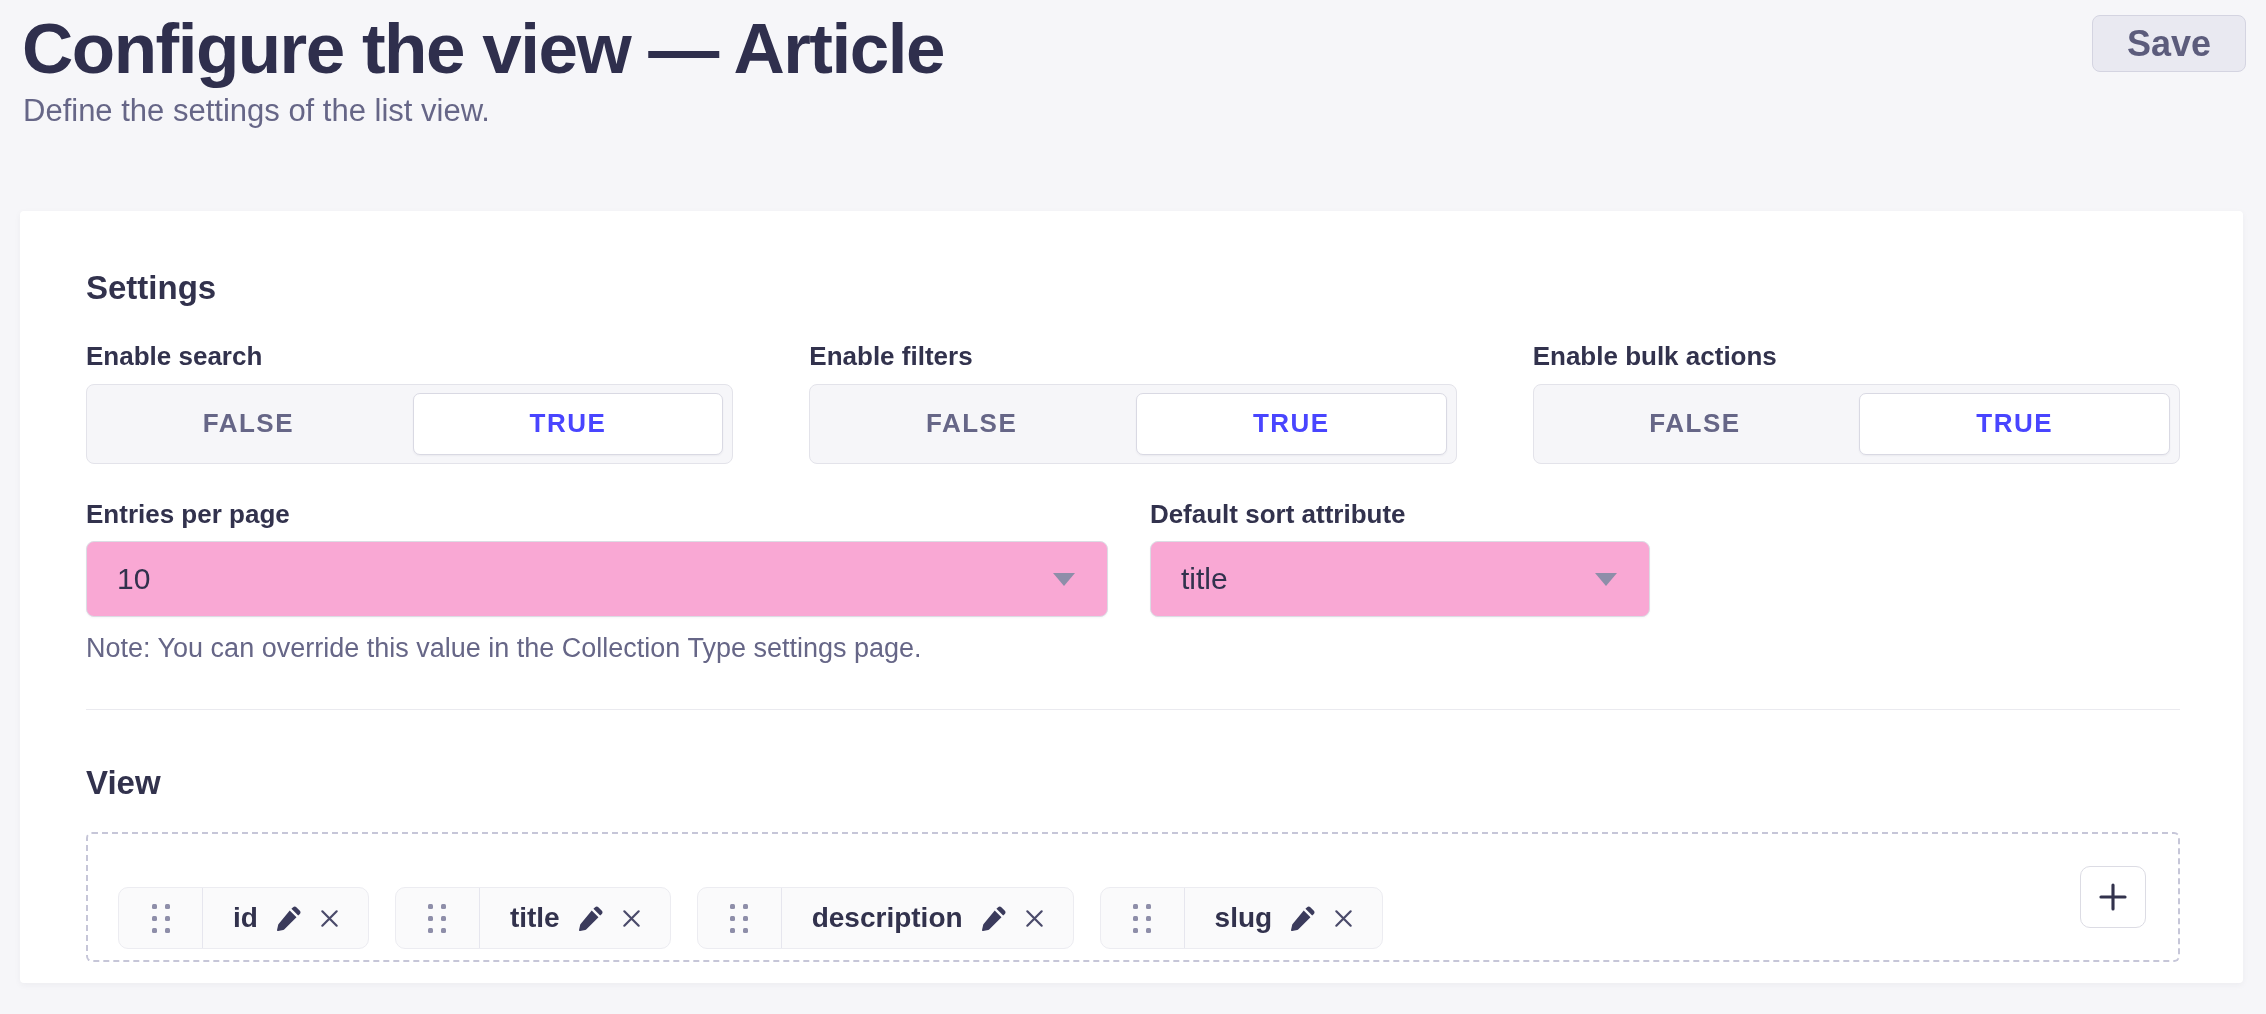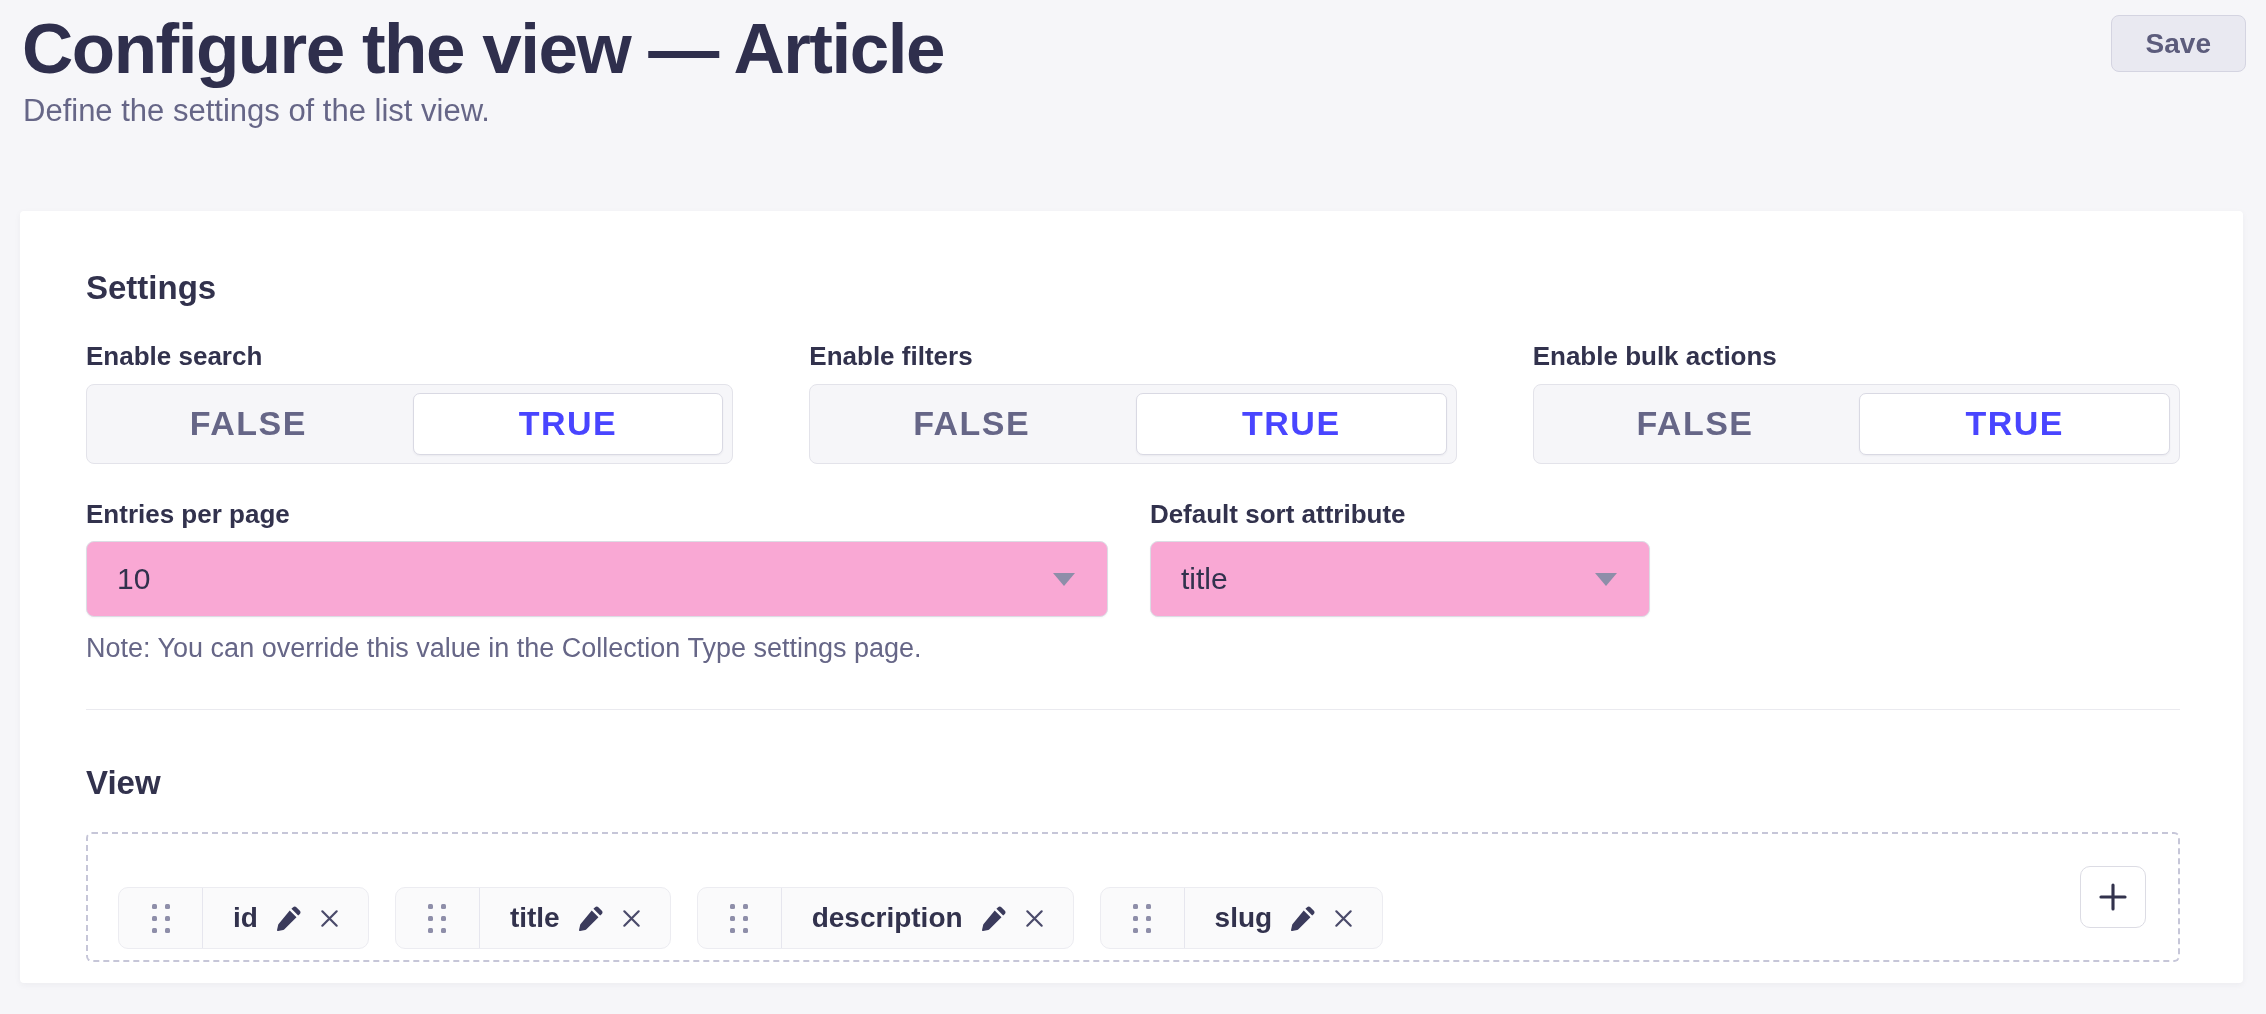--- a/index.html
+++ b/index.html
@@ -20,21 +20,21 @@
     color: #2f2f4d; line-height: 1.1; white-space: nowrap;
   }
   .page-subtitle {
     position: absolute; left: 23px; top: 92px;
     font-size: 31px; color: #666687; line-height: 1.2;
   }
   .save-btn {
     position: absolute; right: 20px; top: 15px;
     height: 57px; min-width: 126px; padding: 0 34px;
     background: #e9e9f1; border: 1px solid #d4d4e1; border-radius: 8px;
-    color: #5c5c7c; font-size: 28px; font-weight: 600;
+    color: #5c5c7c; font-size: 36px; font-weight: 600;
     font-family: "Liberation Sans", sans-serif;
     display: flex; align-items: center; justify-content: center;
     cursor: pointer;
   }
 
   
   .card {
     position: absolute; left: 20px; top: 211px;
     width: 2223px; height: 772px;
     background: #ffffff; border-radius: 4px;
@@ -55,21 +55,21 @@
     display: block; font-size: 26px; font-weight: 700; color: #32324d;
     margin-bottom: 13px; line-height: 1.1;
   }
   .toggle {
     height: 80px; background: #f6f6f9;
     border: 1px solid #e3e3ea; border-radius: 8px;
     display: flex; align-items: stretch; overflow: hidden;
   }
   .toggle-opt {
     display: flex; align-items: center; justify-content: center;
-    font-size: 34px; font-weight: 600; letter-spacing: 1.5px;
+    font-size: 26px; font-weight: 600; letter-spacing: 1.5px;
     color: #666687; cursor: pointer; user-select: none;
   }
   .toggle-opt.off { flex: 1 1 50%; }
   .toggle-opt.on {
     flex: 0 0 calc(50% - 12px);
     margin: 8px 9px 8px 3px;
     background: #ffffff; border: 1px solid #d9d9e3; border-radius: 7px;
     box-shadow: 0 1px 2px rgba(50,50,77,0.06);
     color: #4945ff; font-weight: 700;
   }

